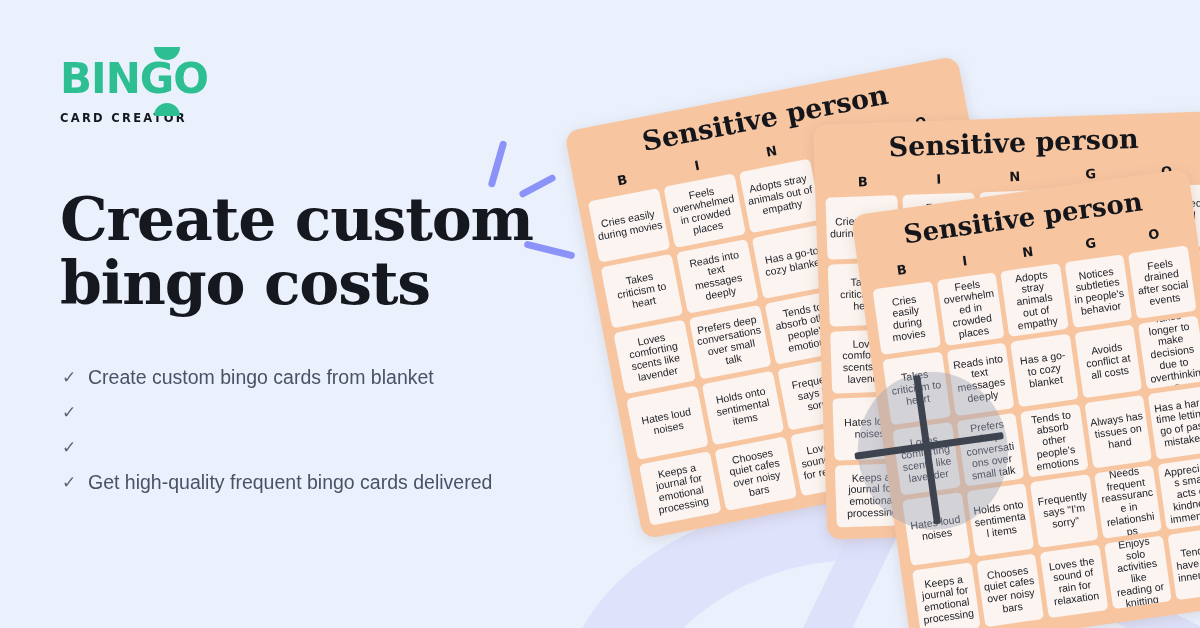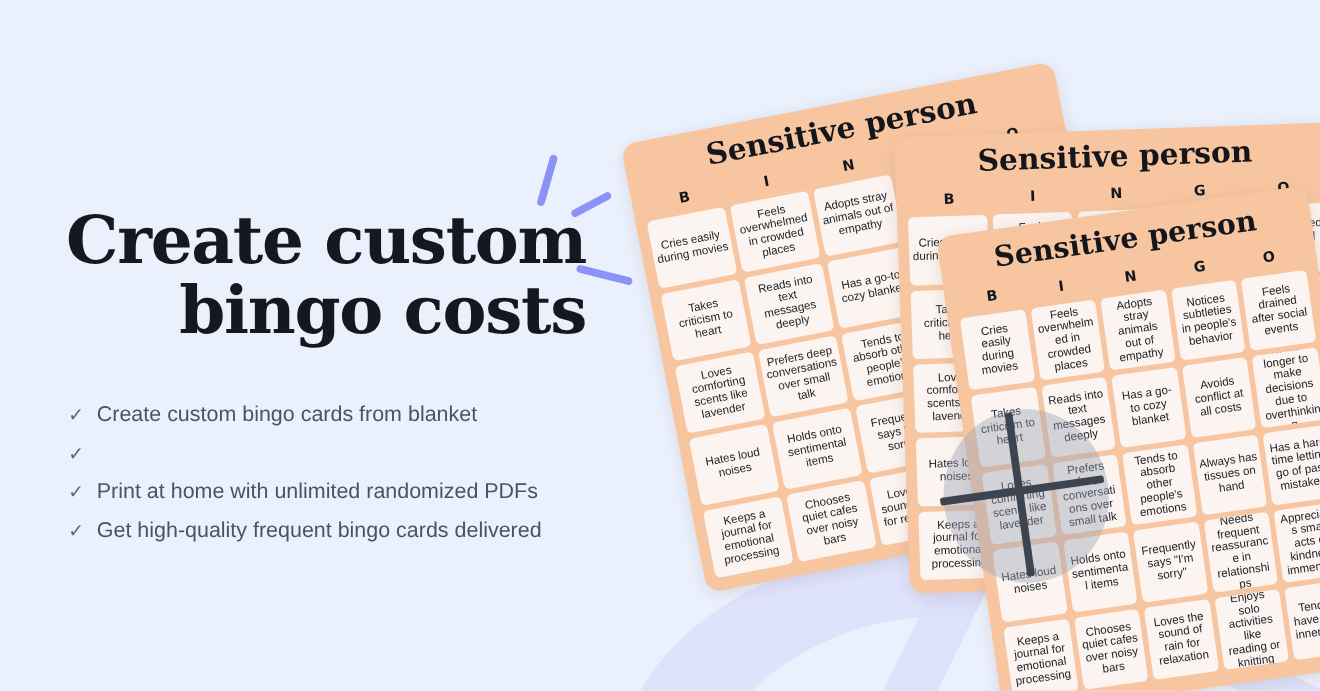--- a/index.html
+++ b/index.html
@@ -86,21 +86,20 @@
   
   .headline{
     position:absolute;left:60px;top:188px;
     font-family:"DejaVu Serif", serif;
     font-weight:bold;
     font-size:60px;
     line-height:1.06;
     letter-spacing:-1.2px;
     color:#16181f;
     margin:0;
-    text-align:right;
   }
 
   
   .features{position:absolute;left:62px;top:360px;list-style:none;margin:0;padding:0;}
   .feature{
     display:flex;align-items:center;gap:11px;
     font-size:19.5px;color:#4a5264;
     height:35px;
   }
   .check{
@@ -209,37 +208,42 @@
   <div class="blob-arc-inner"></div>
   <div class="blob-wedge"></div>
   <div class="blob-wedge2"></div>
 
   <div class="sparkles">
     <span class="spark s1"></span>
     <span class="spark s2"></span>
     <span class="spark s3"></span>
   </div>
 
+  <div class="logo">
+    <div class="logo-word">BINGO</div>
+    <span class="logo-arc top"></span>
+    <span class="logo-arc bot"></span>
+    <div class="logo-sub">CARD CREATOR</div>
+  </div>
 
   <h1 class="headline">
     <span>Create custom</span><br>
     <span>bingo costs</span>
   </h1>
 
   <ul class="features">
     <li class="feature">
       <span class="check">✓</span>
       <span>Create custom bingo cards from blanket</span>
     </li>
     <li class="feature">
       <span class="check">✓</span>
     </li>
     <li class="feature">
       <span class="check">✓</span>
-      <span>Print at home with unlimited randomized PDFs</span>
     </li>
     <li class="feature">
       <span class="check">✓</span>
       <span>Get high-quality frequent bingo cards delivered</span>
     </li>
   </ul>
 
   <div class="card" id="card-a">
       <div class="card-title">Sensitive person</div>
       <div class="hdr-row">

